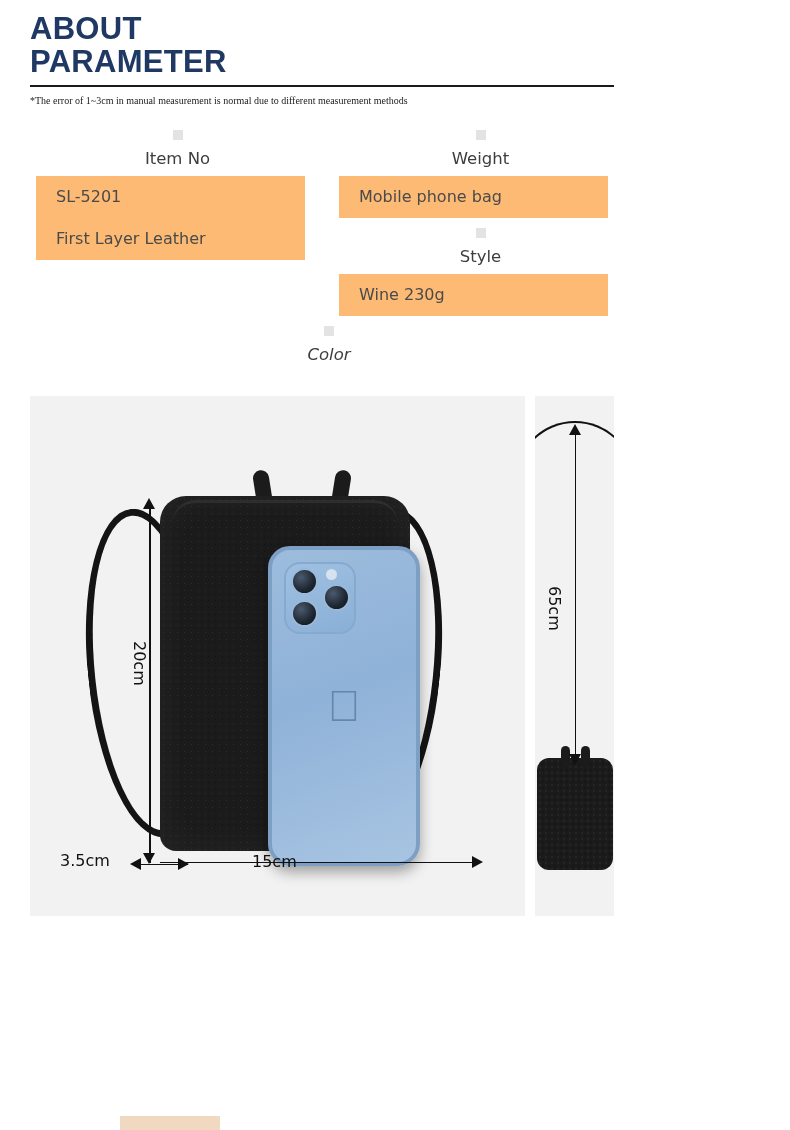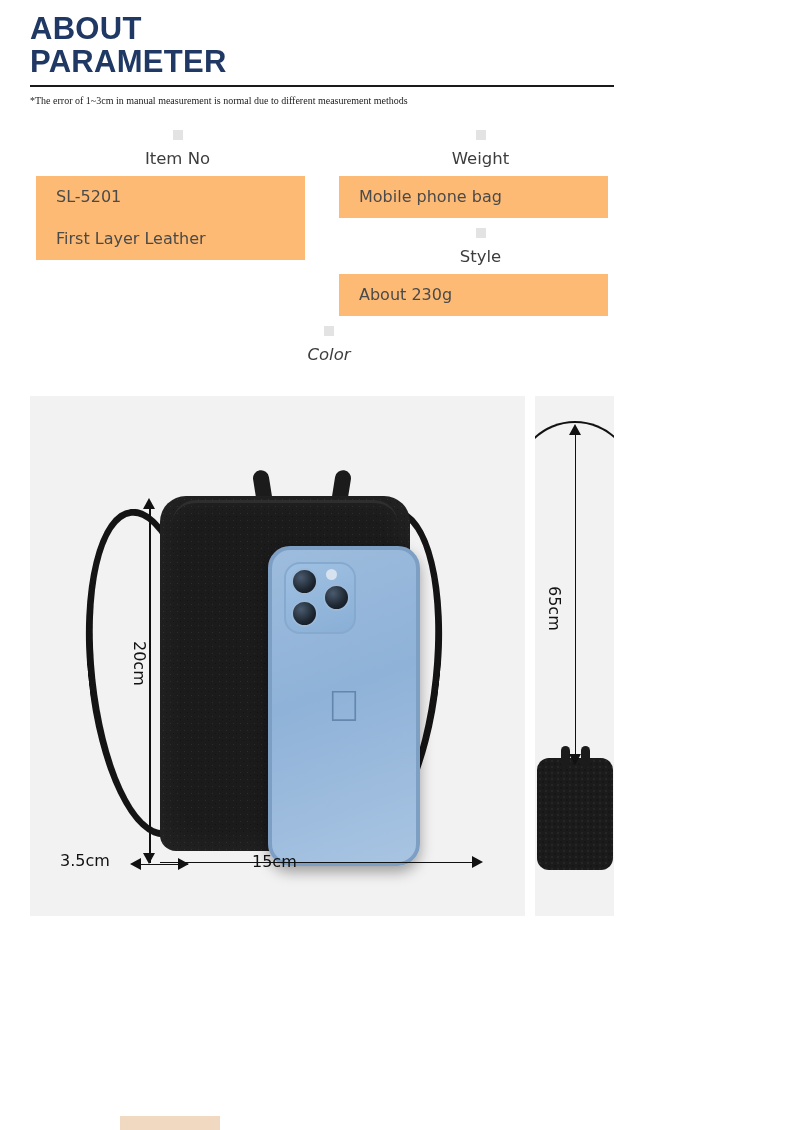--- a/index.html
+++ b/index.html
@@ -318,21 +318,21 @@
 
     <div class="spec-row">
       <div class="spec-cell">
         <div class="spec-value">First Layer Leather</div>
       </div>
       <div class="spec-cell">
         <div class="spec-label">
           <span class="bullet"></span>
           <span>Style</span>
         </div>
-        <div class="spec-value">About 230g</div>
+        <div class="spec-value">Wine 230g</div>
       </div>
     </div>
 
     <div class="spec-row">
       <div class="spec-cell full">
         <div class="spec-label">
           <span class="bullet"></span>
           <span>Color</span>
         </div>
       </div>

